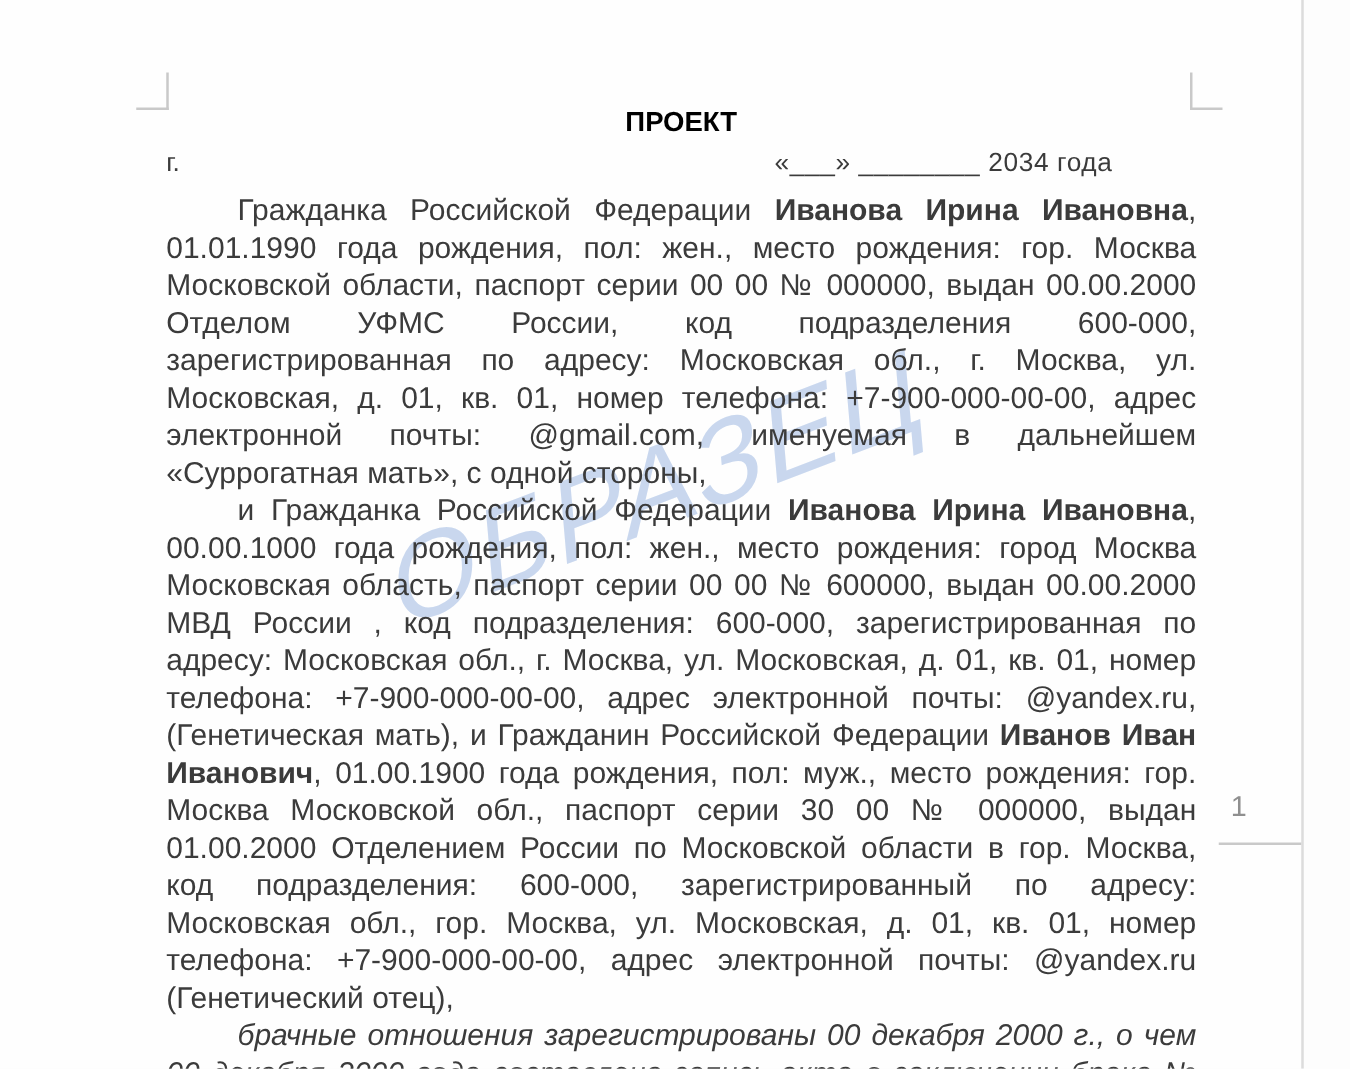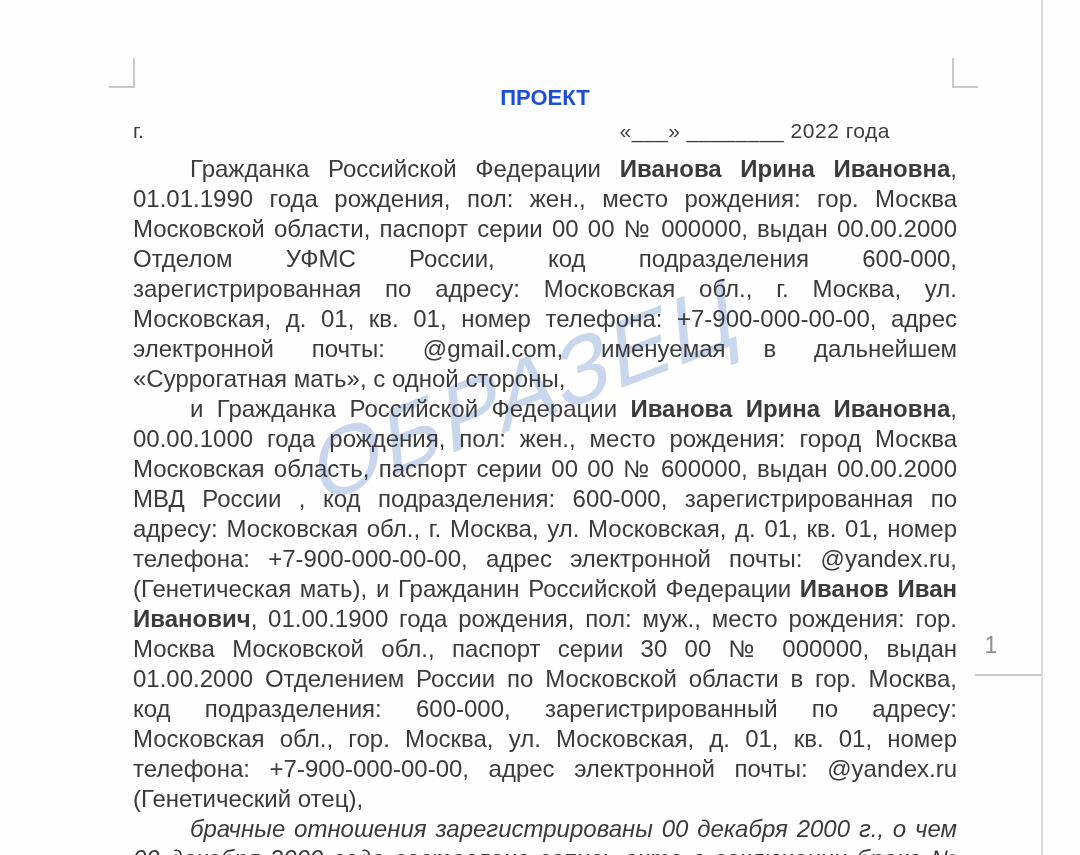--- a/index.html
+++ b/index.html
@@ -91,27 +91,27 @@
 
 <div class="viewer">
   <div class="page">
 
     <div class="corner corner-left"></div>
     <div class="corner corner-right"></div>
 
     <div class="watermark" style="color: rgb(159, 185, 226);">ОБРАЗЕЦ</div>
 
     <div class="content">
-      <div class="title" id="doc-title" style="color: #1d4ed8;">
+      <div class="title" id="doc-title" style="color: #000000;">
         <div>ПРОЕКТ</div>
       </div>
 
       <div class="dateline">
         <span>г.</span>
-        <span class="date-right">«___» ________ 2022 года</span>
+        <span class="date-right">«___» ________ 2034 года</span>
       </div>
 
       <div id="paragraphs">
           <p class="para indent"><span>Гражданка Российской Федерации </span><span class="bold">Иванова Ирина Ивановна</span><span>, 01.01.1990 года рождения, пол: жен., место рождения: гор. Москва Московской области, паспорт серии 00 00 № 000000, выдан 00.00.2000 Отделом УФМС России, код подразделения 600-000, зарегистрированная по адресу: Московская обл., г. Москва, ул. Московская, д. 01, кв. 01, номер телефона: +7-900-000-00-00, адрес электронной почты: @gmail.com, именуемая в дальнейшем «Суррогатная мать», с одной стороны,</span></p>
           <p class="para indent"><span>и Гражданка Российской Федерации </span><span class="bold">Иванова Ирина Ивановна</span><span>, 00.00.1000 года рождения, пол: жен., место рождения: город Москва Московская область, паспорт серии 00 00 № 600000, выдан 00.00.2000 МВД России , код подразделения: 600-000, зарегистрированная по адресу: Московская обл., г. Москва, ул. Московская, д. 01, кв. 01, номер телефона: +7-900-000-00-00, адрес электронной почты: @yandex.ru, (Генетическая мать), и Гражданин Российской Федерации </span><span class="bold">Иванов Иван Иванович</span><span>, 01.00.1900 года рождения, пол: муж., место рождения: гор. Москва Московской обл., паспорт серии 30 00 № 000000, выдан 01.00.2000 Отделением России по Московской области в гор. Москва, код подразделения: 600-000, зарегистрированный по адресу: Московская обл., гор. Москва, ул. Московская, д. 01, кв. 01, номер телефона: +7-900-000-00-00, адрес электронной почты: @yandex.ru (Генетический отец),</span></p>
           <p class="para indent italic"><span>брачные отношения зарегистрированы 00 декабря 2000 г., о чем 00 декабря 2000 года составлена запись акта о заключении брака № 00000000000000000000, место государственной регистрации: 0000000 Дворец бракосочетания городского управления ЗАГС Московской области, что подтверждается Свидетельством о заключении брака серия II №000000, дата выдачи 00 декабря 2000 года,</span></p>
         </div>
 
     </div>
   </div>

